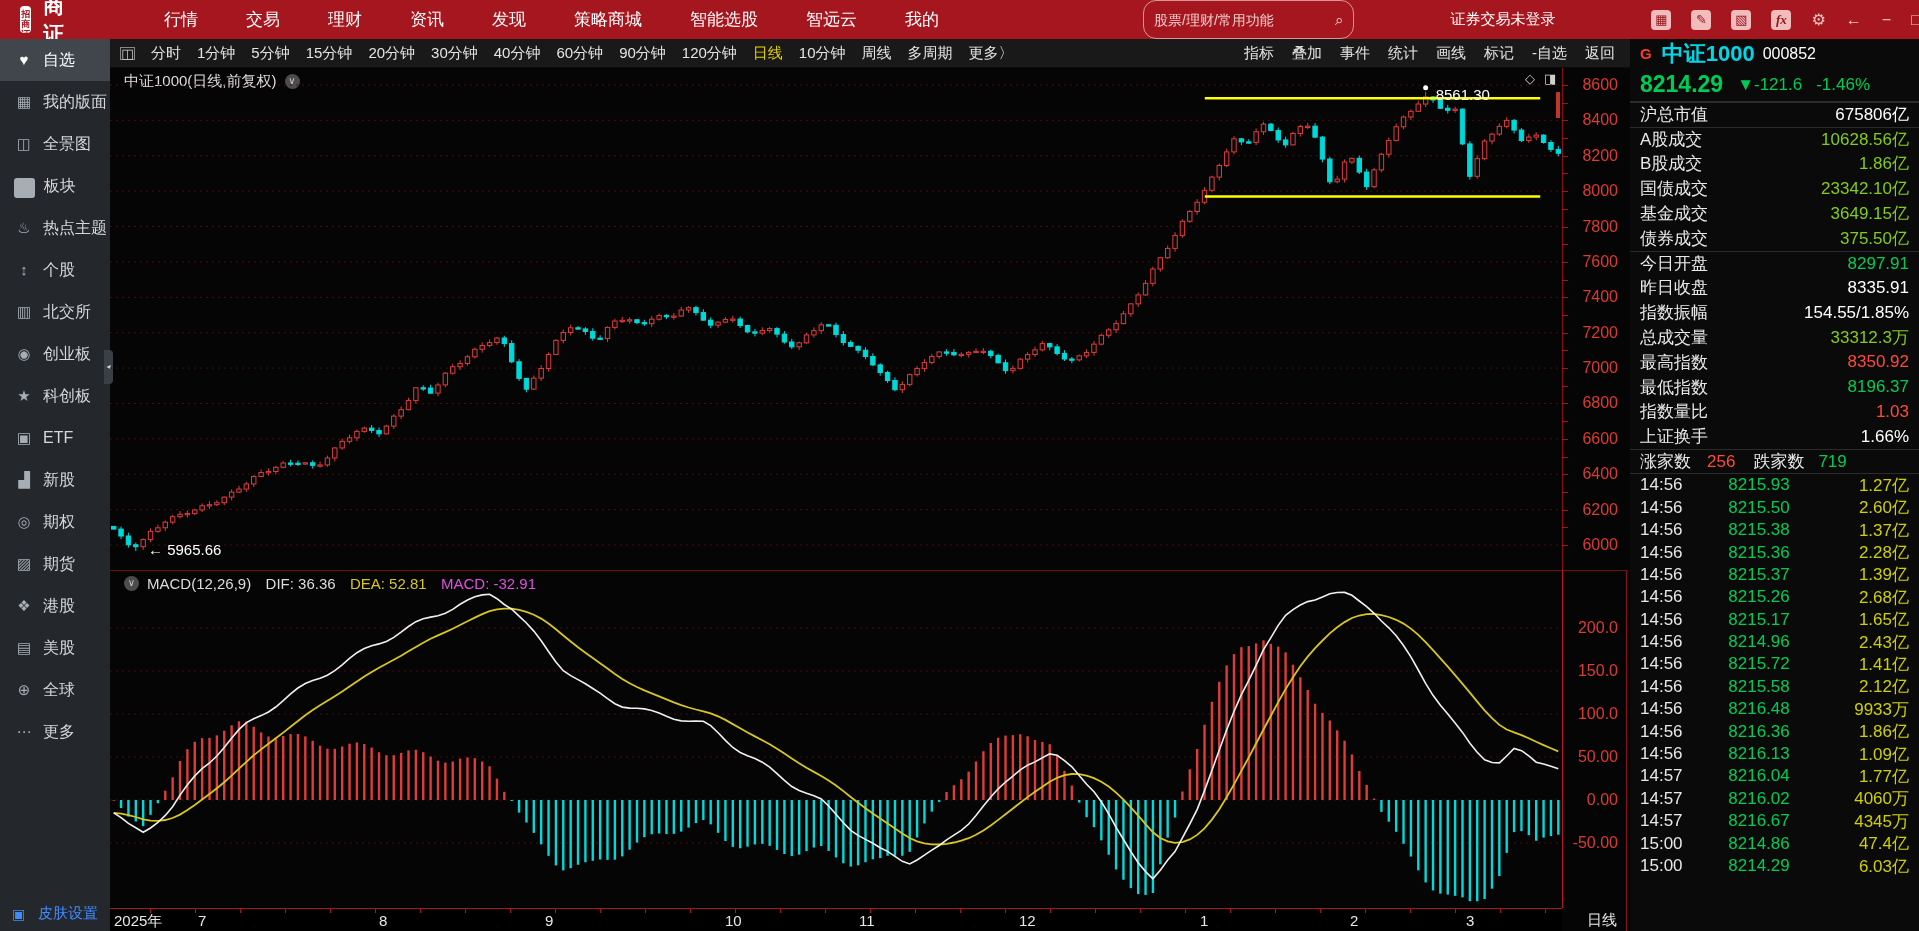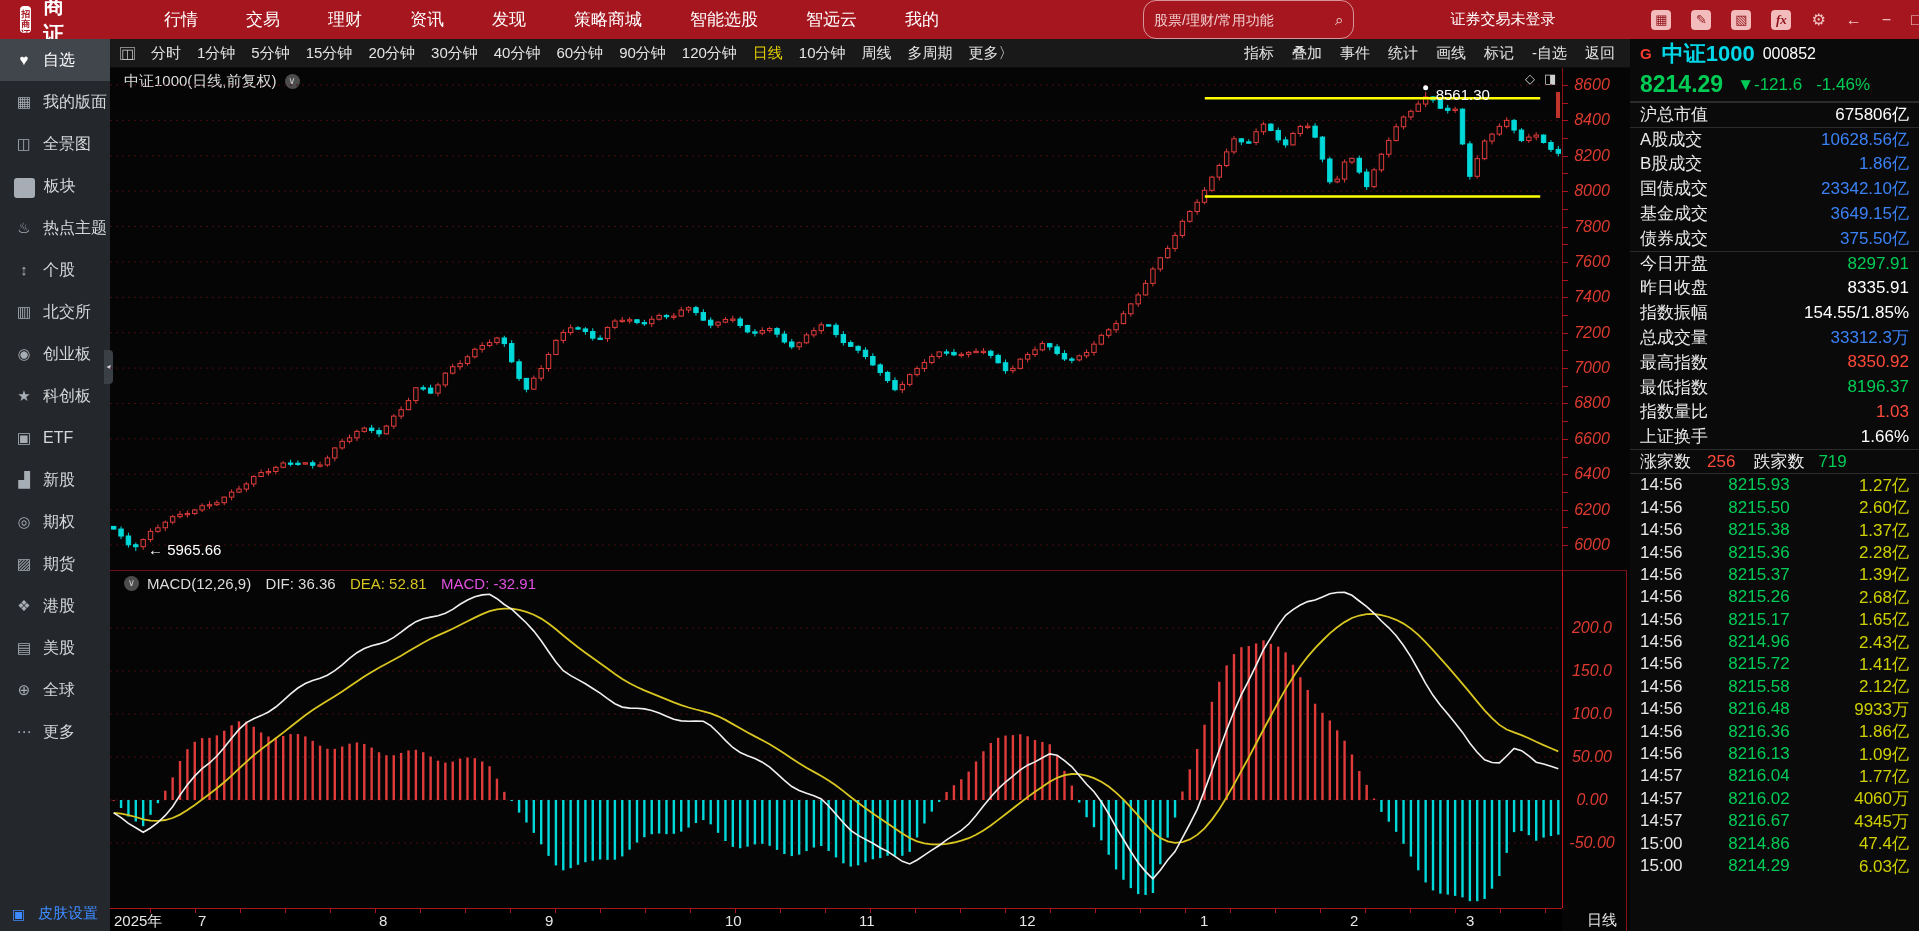--- a/index.html
+++ b/index.html
@@ -51,42 +51,42 @@
   #chart-title { position:absolute; left:124px; top:72px; color:#dcdcdc; font-size:15px; display:flex; align-items:center; }
   .circ-ico { display:inline-block; width:15px; height:15px; border-radius:50%; background:#4c4c4c; color:#c9c9c9; font-size:10px; line-height:14px; text-align:center; margin-left:8px; }
   #pane-icons { position:absolute; left:1516px; top:71px; color:#cfcfcf; font-size:13px; display:flex; }
   #pane-icons span { margin-left:9px; cursor:pointer; }
   #pane-slider { position:absolute; left:1556px; top:92px; width:4px; height:26px; background:#c1342c; }
   #macd-label { position:absolute; left:124px; top:575px; font-size:15px; display:flex; align-items:center; }
   #macd-label .circ-ico { margin:0 8px 0 0; }
   #macd-label span.seg { margin-right:6px; white-space:pre; }
 
   
-  .y-label { position:absolute; width:52px; text-align:center; color:#dd3b30; font-size:16px;font-style:italic; }
+  .y-label { position:absolute; width:52px; text-align:right; color:#dd3b30; font-size:16px; }
   #bottom-axis { position:absolute; left:110px; top:908px; width:1452px; height:23px; border-top:1px solid #a8161c; background:#000; }
   .x-label { position:absolute; top:3px; color:#e8e8e8; font-size:15px; }
   #period-label { position:absolute; left:1578px; top:911px; width:48px; text-align:center; color:#e8e8e8; font-size:15px; }
   .chart-line { position:absolute; background:#70101a; }
 
   
   #quote-panel { position:absolute; left:1630px; top:39px; width:289px; height:892px; background:#0a0a0a; overflow:hidden; }
   #q-header { height:29px; display:flex; align-items:center; padding:0 8px; }
   #q-marker { color:#ff3b30; font-size:15px; font-weight:bold; margin:0 10px 0 2px; }
   #q-name { color:#00d7e8; font-size:22px; font-weight:bold; margin-right:8px; white-space:nowrap; }
   #q-code { color:#fff; font-size:16px; }
   #q-price-row { height:34px; display:flex; align-items:center; padding:0 10px; border-bottom:1px solid #2c2c2c; }
   #q-price { color:#00cc55; font-size:23px; font-weight:bold; }
   #q-change { color:#00cc55; font-size:17px; margin-left:14px; }
   #q-pct { color:#00cc55; font-size:17px; margin-left:14px; }
   #q-stats { }
   .st-row { display:flex; justify-content:space-between; align-items:center; height:24.8px; padding:0 10px; }
   .st-row.sep { border-top:1px solid #2c2c2c; }
   .st-lab { color:#e8e8e8; font-size:17px; white-space:nowrap; }
   .st-val { font-size:17px; white-space:nowrap; }
-  .c-white { color:#ffffff; } .c-yellow { color:#3b82f6; } .c-green { color:#00cc55; } .c-red { color:#ff4a3a; }
+  .c-white { color:#ffffff; } .c-yellow { color:#84cc16; } .c-green { color:#00cc55; } .c-red { color:#ff4a3a; }
   #q-breadth { display:flex; align-items:center; height:25px; border-top:1px solid #2c2c2c; border-bottom:1px solid #2c2c2c; padding:0 10px; }
   #q-breadth .bl { color:#e8e8e8; font-size:17px; }
   #q-breadth .bv-up { color:#ff4a3a; font-size:17px; margin:0 18px 0 16px; }
   #q-breadth .bv-dn { color:#00cc55; font-size:17px; margin-left:14px; }
   #q-ticks { }
   .tk-row { display:flex; align-items:center; height:22.4px; padding:0 10px; }
   .tk-time { color:#e8e8e8; font-size:17px; width:64px; }
   .tk-price { color:#00cc55; font-size:17px; width:110px; text-align:center; }
   .tk-amt { color:#cfd000; font-size:17px; flex:1; text-align:right; }
 </style>

